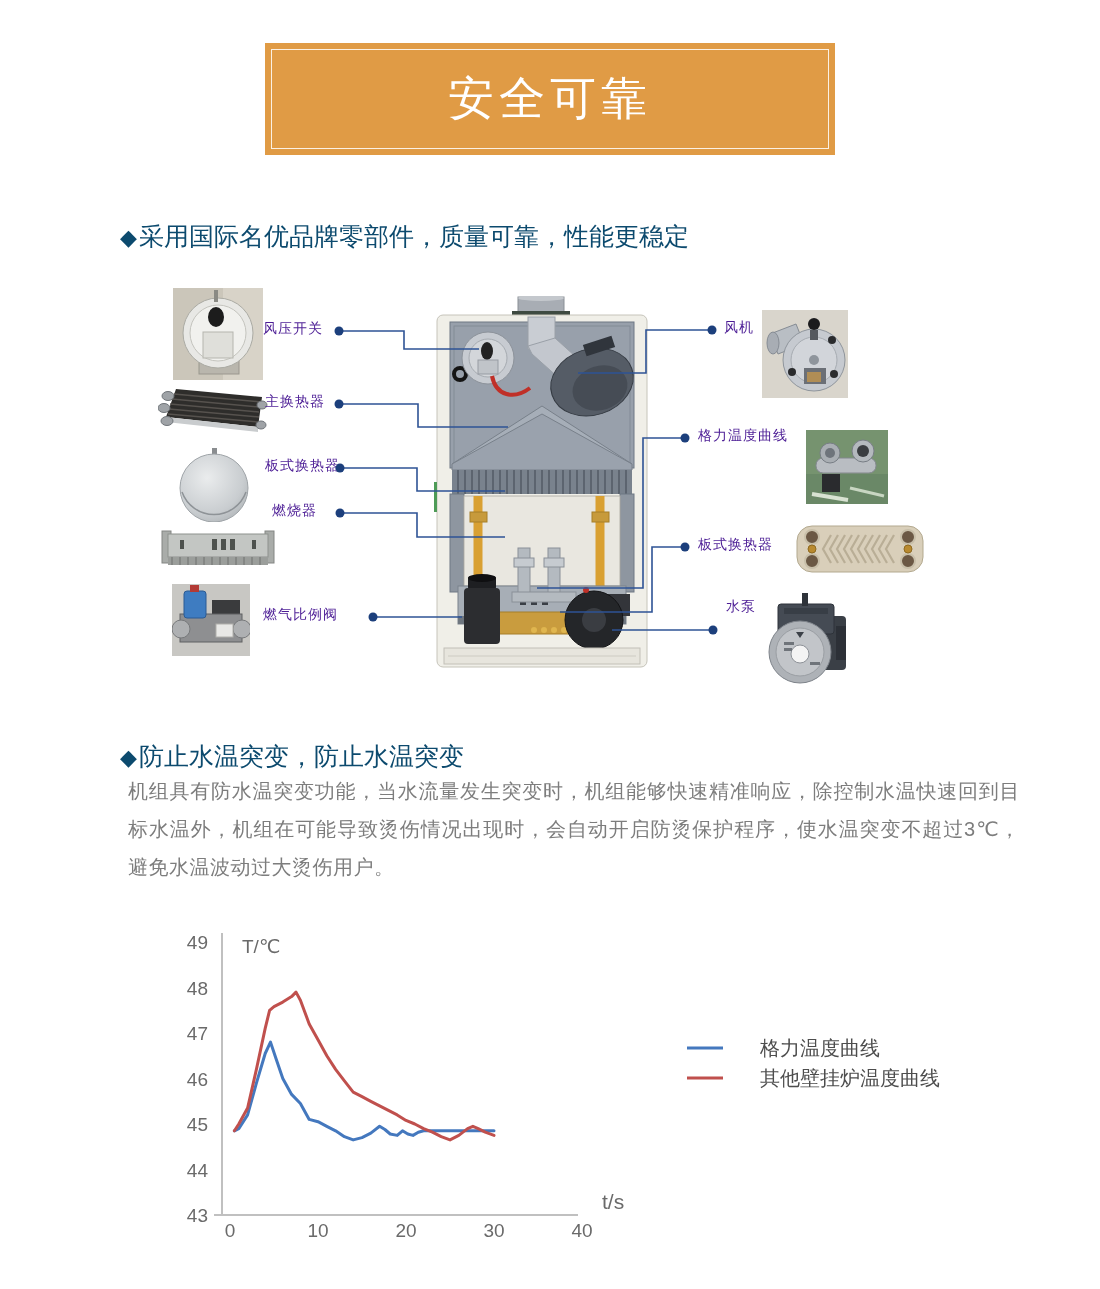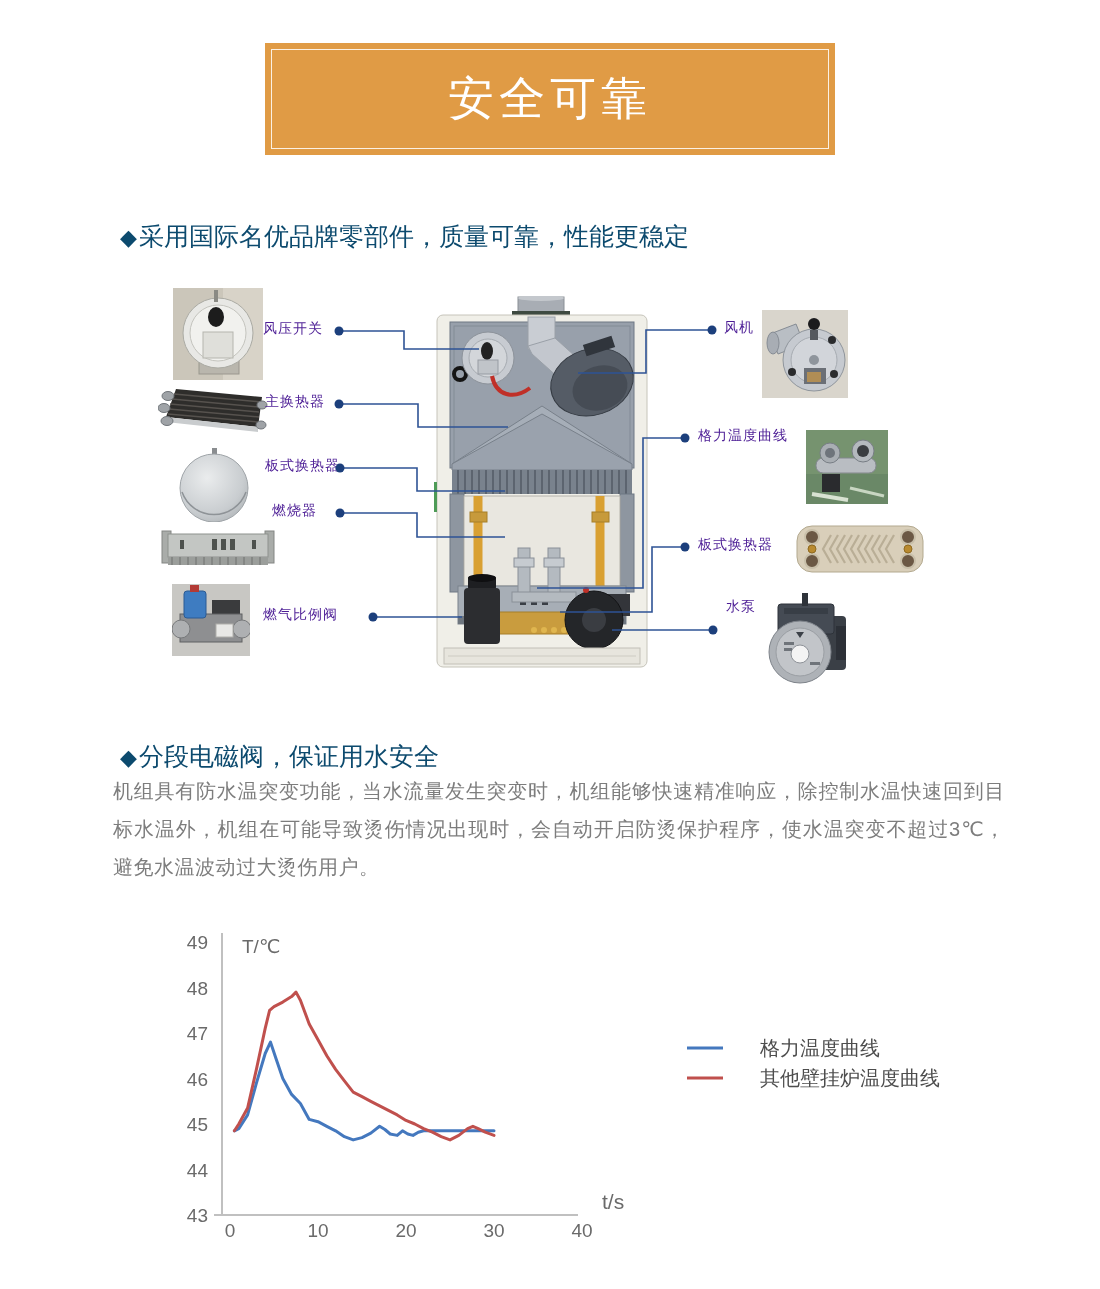--- a/index.html
+++ b/index.html
@@ -7,21 +7,21 @@
         font-family:"Liberation Sans","DejaVu Sans",sans-serif;}
   
   .banner{position:absolute;left:265px;top:43px;width:570px;height:112px;background:#E09B45;}
   .banner-inner{position:absolute;inset:6px;border:1px solid rgba(255,255,255,.85);
         display:flex;align-items:center;justify-content:center;}
   .banner-title{color:#ffffff;font-size:46px;letter-spacing:5px;font-weight:400;}
   
   .sec-title{position:absolute;font-size:25px;color:#0c4a6e;white-space:nowrap;}
   .sec-title .diamond{font-size:22px;margin-right:2px;}
   
-  .body-text{position:absolute;left:113px;top:772px;width:892px;font-size:20px;
+  .body-text{position:absolute;left:128px;top:772px;width:892px;font-size:20px;
         line-height:38px;color:#7D7D7D;letter-spacing:.5px;text-align:justify;}
   
   .part-label{position:absolute;font-size:14px;color:#4c1d95;white-space:nowrap;letter-spacing:1px;}
   
   .photo{position:absolute;overflow:hidden;}
   .overlay-svg,.boiler-svg,.chart-svg{position:absolute;}
 </style>
 </head>
 <body>
 
@@ -324,21 +324,21 @@
         <circle cx="340" cy="513" r="4.5"></circle>
       <circle cx="373" cy="617" r="4.5"></circle>
         <circle cx="712" cy="330" r="4.5"></circle>
       <circle cx="685" cy="438" r="4.5"></circle>
         <circle cx="685" cy="547" r="4.5"></circle>
       <circle cx="713" cy="630" r="4.5"></circle>
     </g>
   </svg>
 
   <div class="sec-title" style="left:120px;top:740px;">
-    <span class="diamond">◆</span><span>分段电磁阀，保证用水安全</span>
+    <span class="diamond">◆</span><span>防止水温突变，防止水温突变</span>
   </div>
   <div class="body-text">机组具有防水温突变功能，当水流量发生突变时，机组能够快速精准响应，除控制水温快速回到目标水温外，机组在可能导致烫伤情况出现时，会自动开启防烫保护程序，使水温突变不超过3℃，避免水温波动过大烫伤用户。</div>
 
   <svg id="chart-svg" class="chart-svg" style="left:150px;top:925px;" width="850" height="340">
       <line x1="72" y1="8" x2="72" y2="290" stroke="#C0C0C0" stroke-width="2"></line>
       <line x1="64" y1="290" x2="428" y2="290" stroke="#C0C0C0" stroke-width="2"></line>
       <text x="58" y="297" text-anchor="end" font-size="19" fill="#6A6A6A">43</text>
       <text x="58" y="251.5" text-anchor="end" font-size="19" fill="#6A6A6A">44</text>
       <text x="58" y="206" text-anchor="end" font-size="19" fill="#6A6A6A">45</text>
       <text x="58" y="160.5" text-anchor="end" font-size="19" fill="#6A6A6A">46</text>

